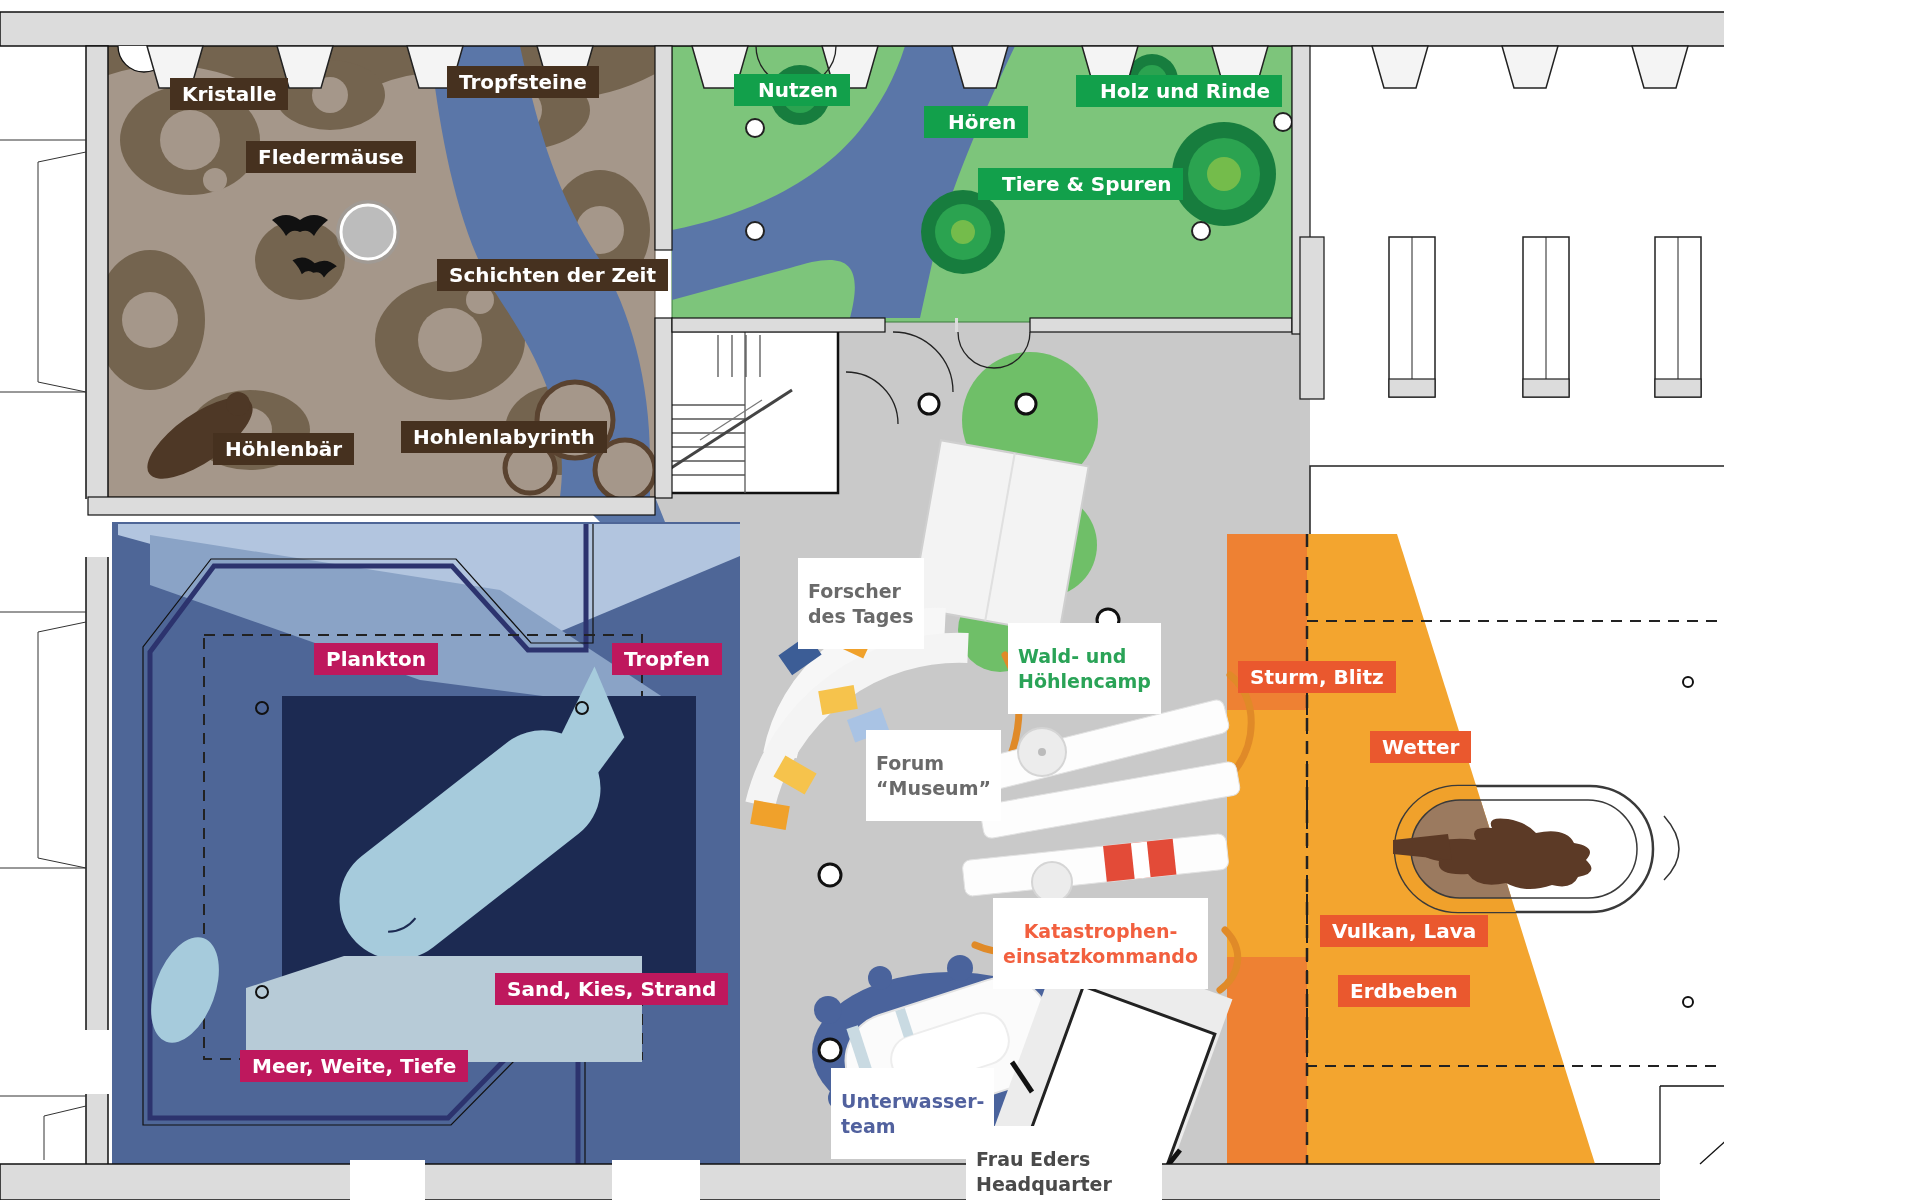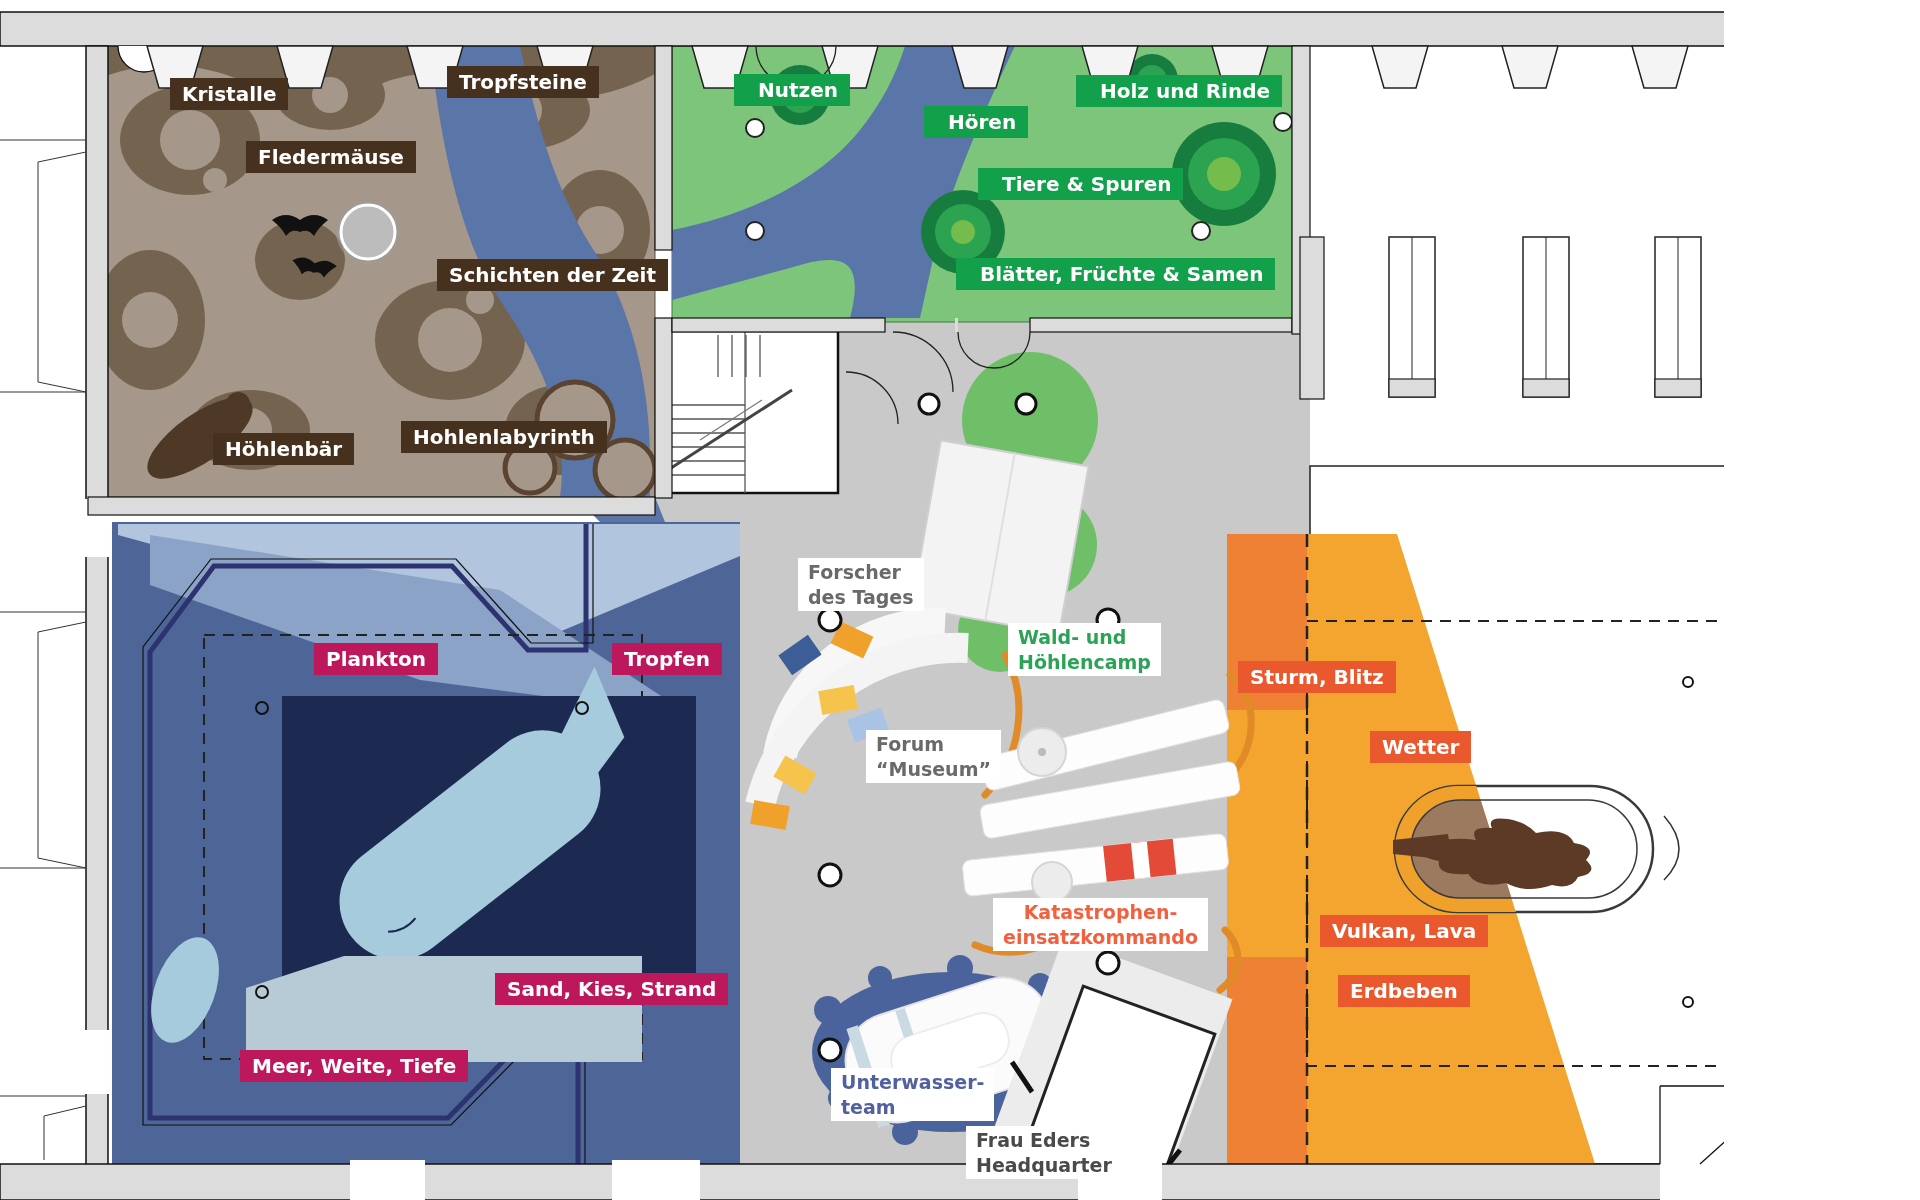--- a/index.html
+++ b/index.html
@@ -6,21 +6,21 @@
   #stage{position:relative;width:1724px;height:1200px;overflow:hidden;background:#fff;
          font-family:"DejaVu Sans",sans-serif;}
   #plan{position:absolute;left:0;top:0;}
   .tag{position:absolute;font:bold 20px/1.2 "DejaVu Sans",sans-serif;color:#fff;
        padding:4px 12px;white-space:nowrap;}
   .tag-cave{background:#46311f;}
   .tag-forest{background:#12a04b;padding-left:24px;}
   .tag-water{background:#be185d;}
   .tag-weather{background:#ea582e;}
   .note{position:absolute;background:#ffffff;font:bold 19px/1.3 "DejaVu Sans",sans-serif;
-        padding:2px 10px;white-space:nowrap;}
+        padding:21px 10px;white-space:nowrap;}
   .note span{display:block;}
   .note-gray{color:#6a6a6a;}
   .note-green{color:#2aa357;margin-top:20px;}
   .note-red{color:#f2603f;}
   .note-blue{color:#51619e;}
   .note-dark{color:#4a4a4a;margin-left:20px;}
   .note-center{text-align:center;}
   #title-box{position:absolute;left:1230px;top:356px;width:667px;height:111px;
      background:#fff;border:7px solid #111;box-sizing:border-box;
      display:flex;align-items:center;justify-content:center;
@@ -379,21 +379,20 @@
 <div class="tag tag-cave" style="left:447px;top:66px">Tropfsteine</div>
 <div class="tag tag-cave" style="left:246px;top:141px">Fledermäuse</div>
 <div class="tag tag-cave" style="left:437px;top:259px">Schichten der Zeit</div>
 <div class="tag tag-cave" style="left:213px;top:433px">Höhlenbär</div>
 <div class="tag tag-cave" style="left:401px;top:421px">Hohlenlabyrinth</div>
 
 <div class="tag tag-forest" style="left:734px;top:74px">Nutzen</div>
 <div class="tag tag-forest" style="left:924px;top:106px">Hören</div>
 <div class="tag tag-forest" style="left:1076px;top:75px">Holz und Rinde</div>
 <div class="tag tag-forest" style="left:978px;top:168px">Tiere &amp; Spuren</div>
-<div class="tag tag-forest" style="left:956px;top:258px">Blätter, Früchte &amp; Samen</div>
 
 <div class="tag tag-water" style="left:314px;top:643px">Plankton</div>
 <div class="tag tag-water" style="left:612px;top:643px">Tropfen</div>
 <div class="tag tag-water" style="left:495px;top:973px">Sand, Kies, Strand</div>
 <div class="tag tag-water" style="left:240px;top:1050px">Meer, Weite, Tiefe</div>
 
 <div class="tag tag-weather" style="left:1238px;top:661px">Sturm, Blitz</div>
 <div class="tag tag-weather" style="left:1370px;top:731px">Wetter</div>
 <div class="tag tag-weather" style="left:1320px;top:915px">Vulkan, Lava</div>
 <div class="tag tag-weather" style="left:1338px;top:975px">Erdbeben</div>

